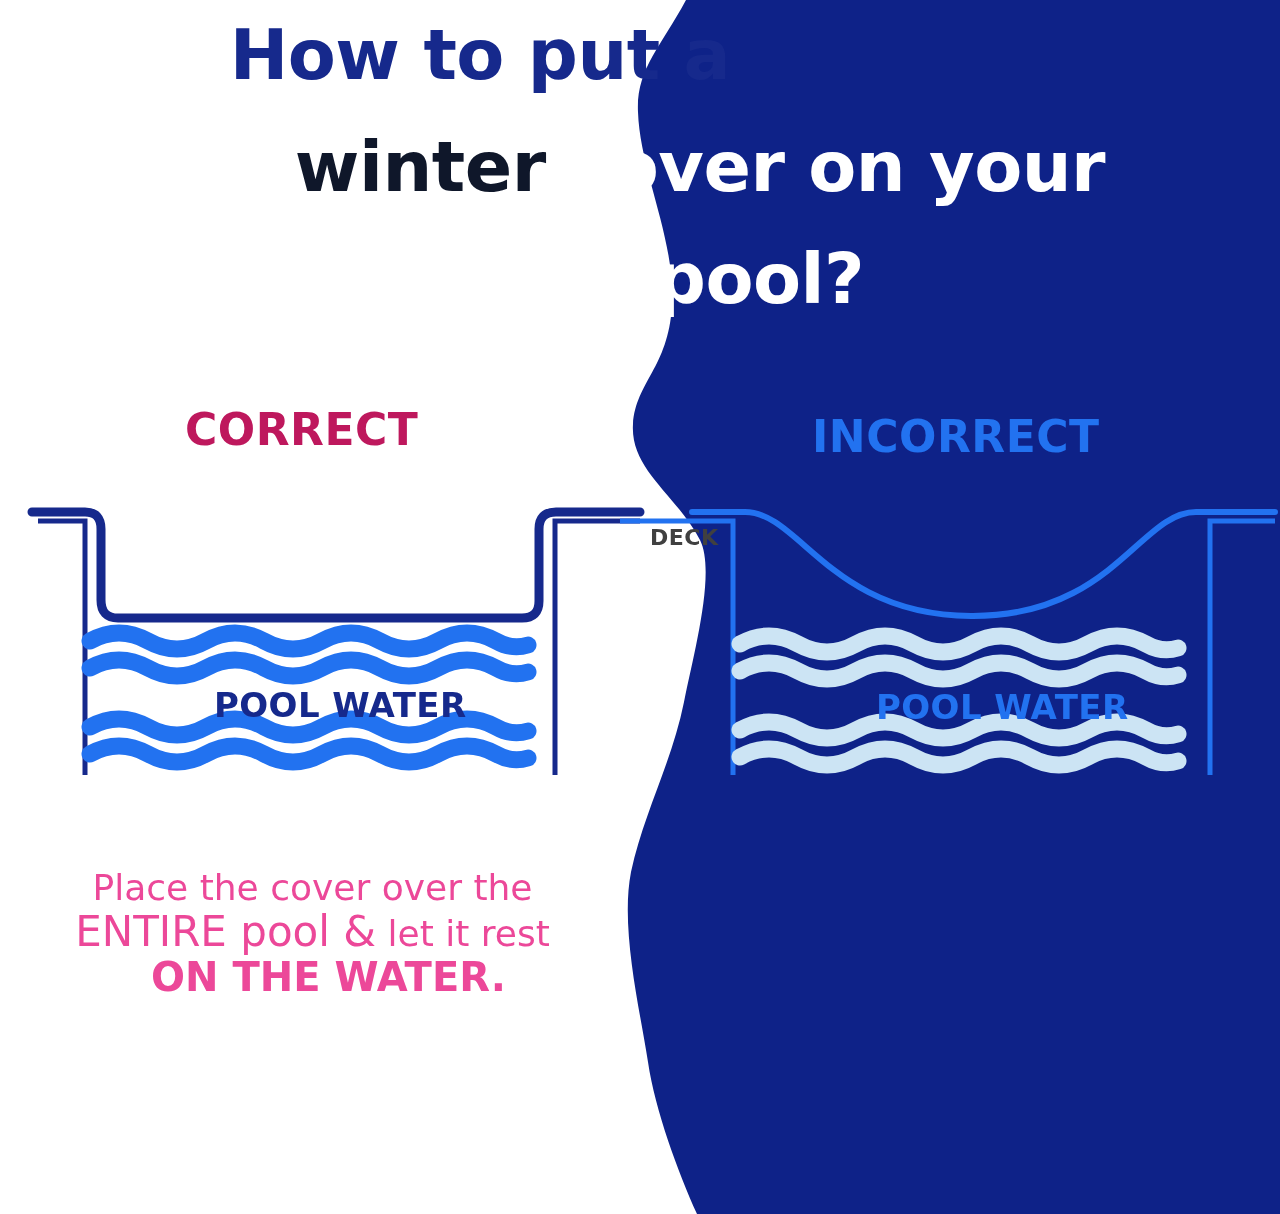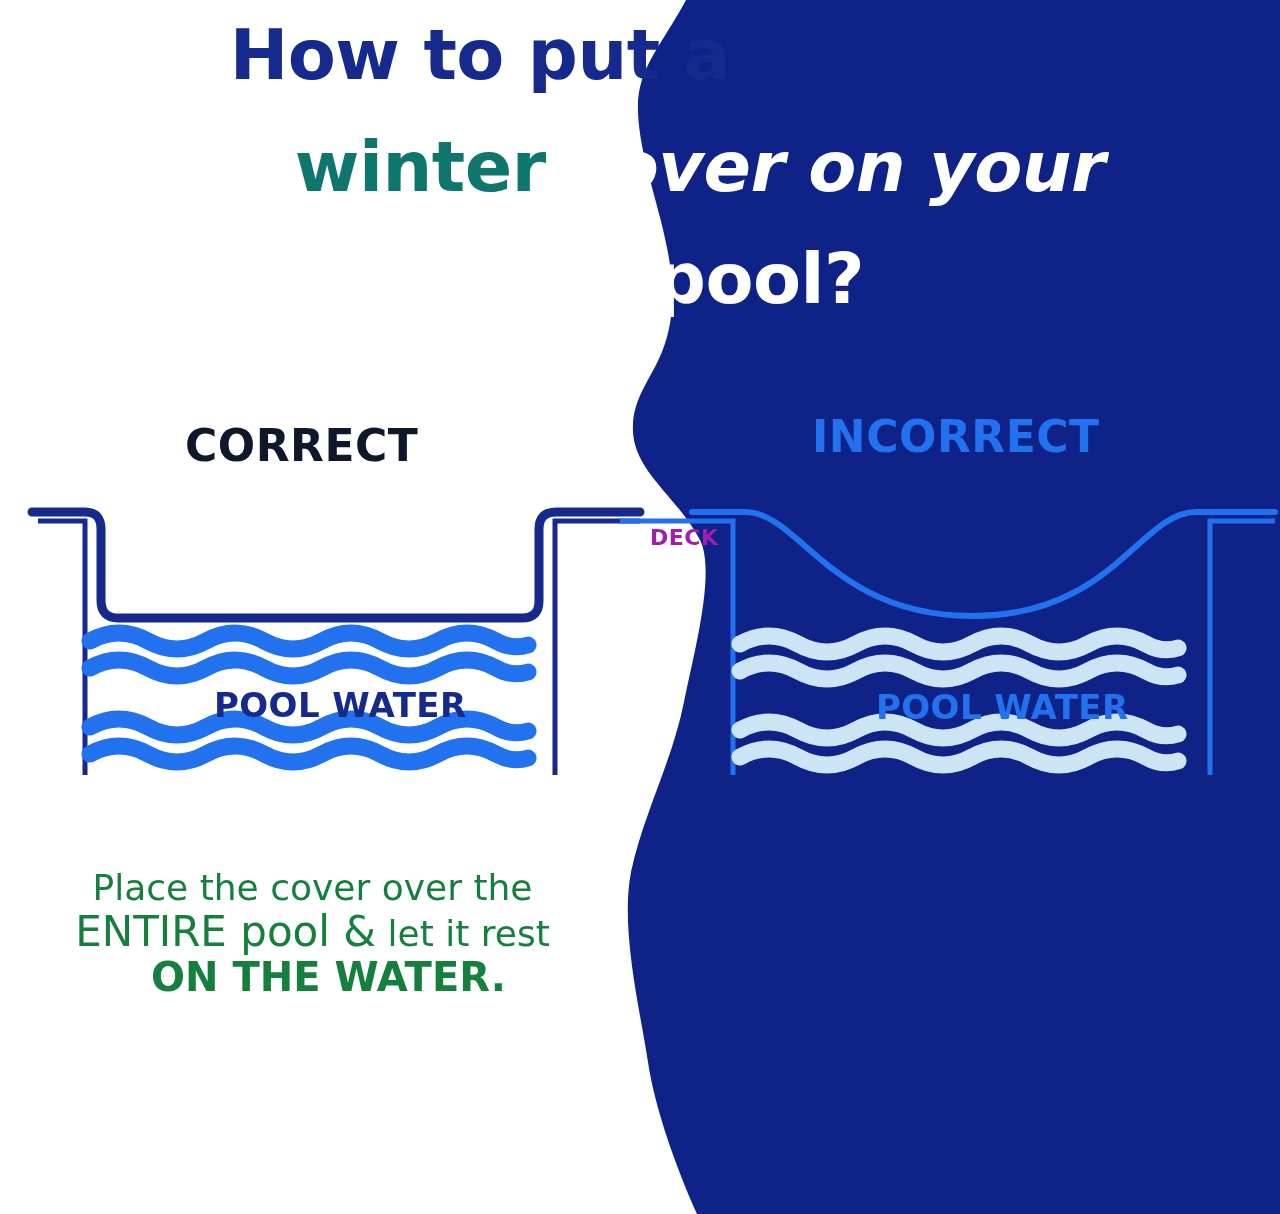--- a/index.html
+++ b/index.html
@@ -18,50 +18,50 @@
   }
   .title-line{
     position:absolute;width:1280px;text-align:center;
     font-size:70px;font-weight:bold;line-height:1.0;
     letter-spacing:-0.5px;
     font-family:"DejaVu Sans","Liberation Sans",sans-serif;
   }
   #title-l1{top:20px;left:-160px;color:#16298c;}
   #title-l2{top:132px;left:60px;}
   #title-l3{top:244px;left:120px;color:#ffffff;}
-  .seg-navy{color:#0f766e;}
-  .seg-white{color:#ffffff;font-style:italic;}
+  .seg-navy{color:#0f172a;}
+  .seg-white{color:#ffffff;}
 
   
   .sec-head{
     position:absolute;font-size:44px;font-weight:bold;letter-spacing:0.5px;
     font-family:"DejaVu Sans","Liberation Sans",sans-serif;
   }
-  #head-correct{left:185px;top:420px;color:#0f172a;}
+  #head-correct{left:185px;top:404px;color:#be185d;}
   #head-incorrect{left:812px;top:411px;color:#2272f0;}
 
   
   #deck-label{
     position:absolute;left:650px;top:525px;
-    font-size:22px;font-weight:bold;color:#a21caf;letter-spacing:0.5px;
+    font-size:22px;font-weight:bold;color:#404040;letter-spacing:0.5px;
     font-family:"DejaVu Sans","Liberation Sans",sans-serif;
   }
 
   
   .water-label{
     position:absolute;font-size:34px;font-weight:bold;letter-spacing:0.4px;
     font-family:"DejaVu Sans","Liberation Sans",sans-serif;
   }
   #water-left{left:214px;top:685px;color:#16298c;}
   #water-right{left:876px;top:687px;color:#2272f0;}
 
   
   #caption{
     position:absolute;left:0px;top:868px;width:625px;
-    text-align:center;color:#15803d;
+    text-align:center;color:#ec4899;
     font-family:"DejaVu Sans","Liberation Sans",sans-serif;
     line-height:1.12;
   }
   .cap-l1{font-size:36px;font-weight:normal;}
   .cap-l2{font-size:36px;font-weight:normal;}
   .cap-l3{font-size:40px;font-weight:bold;padding-left:32px;}
   .cap-l4{font-size:36px;font-weight:normal;}
   .cap-strong{font-weight:normal;font-size:42px;}
 </style>
 </head>

